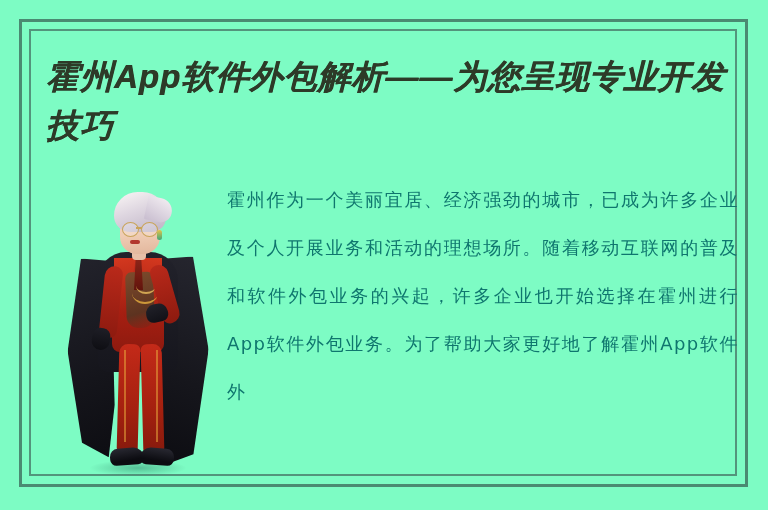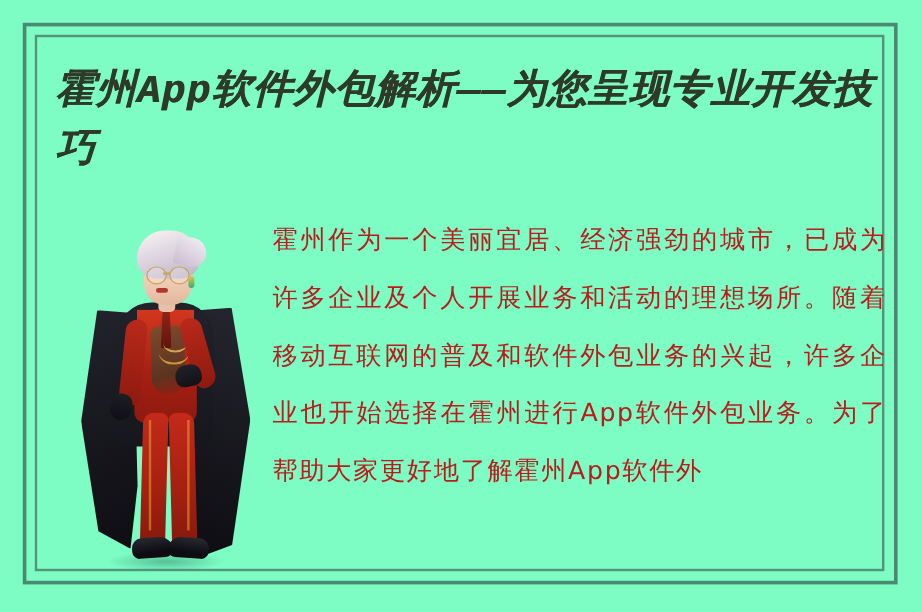--- a/index.html
+++ b/index.html
@@ -44,39 +44,39 @@
     pointer-events: none;
   }
 
   
   .headline {
     position: absolute;
     left: 46px;
     top: 52px;
     width: 706px;
     color: #2d3a28;
-    font-family: Liberation Mono, monospace;
+    font-family: Liberation Sans, sans-serif;
     font-size: 33px;
     font-weight: 700;
     font-style: italic;
     letter-spacing: 1px;
     line-height: 49px;
     text-shadow: 0.5px 0 0 #2d3a28;
     white-space: pre-wrap;
   }
 
   
   .body-copy {
     position: absolute;
     left: 227px;
     top: 176px;
     width: 512px;
-    color: #b91c1c;
+    color: #0f766e;
     font-family: "DejaVu Sans", sans-serif;
-    font-size: 21px;
+    font-size: 18px;
     line-height: 48px;
     letter-spacing: 1.4px;
     text-align: justify;
     text-justify: inter-character;
     white-space: pre-wrap;
     overflow: hidden;
     max-height: 290px;
   }
 
   

